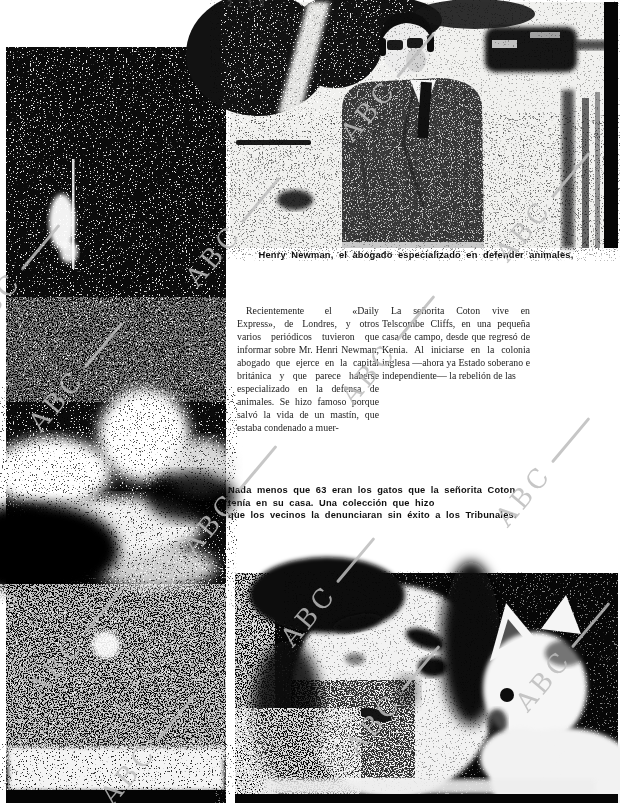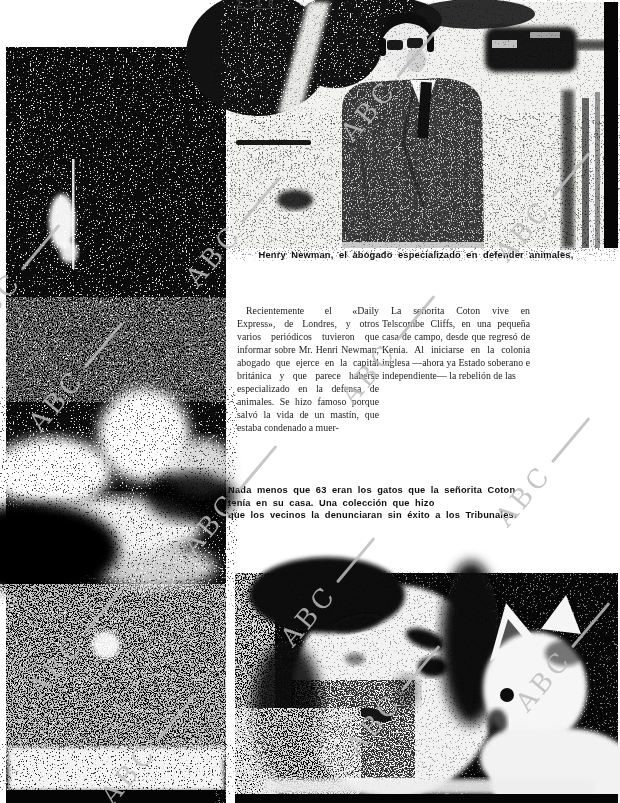--- a/index.html
+++ b/index.html
@@ -4,23 +4,23 @@
 <style>
   html,body{margin:0;padding:0;}
   body{
     width:620px;height:803px;position:relative;overflow:hidden;
     background:#ffffff;
     font-family:"Liberation Serif", serif;
   }
   .layer{position:absolute;left:0;top:0;}
   
   .corner-mark{
-    position:absolute;left:236px;top:0;width:60px;
+    position:absolute;left:227px;top:0;width:60px;
     font:bold 8px/9px "DejaVu Sans", sans-serif;color:#444;
-    letter-spacing:6px;opacity:.8;filter:blur(.4px);text-decoration:underline;
+    letter-spacing:6px;opacity:.8;filter:blur(.4px);
   }
   .caption{
     position:absolute;color:#101010;
     font-family:Liberation Sans, sans-serif;font-weight:bold;
     font-size:9.3px;line-height:12.6px;
     word-spacing:2.6px;letter-spacing:.2px;
     filter:blur(.22px);
   }
   .caption-top{left:235px;top:249px;width:362px;text-align:center;}
   .caption-mid{left:228px;top:484px;width:365px;text-align:left;}

